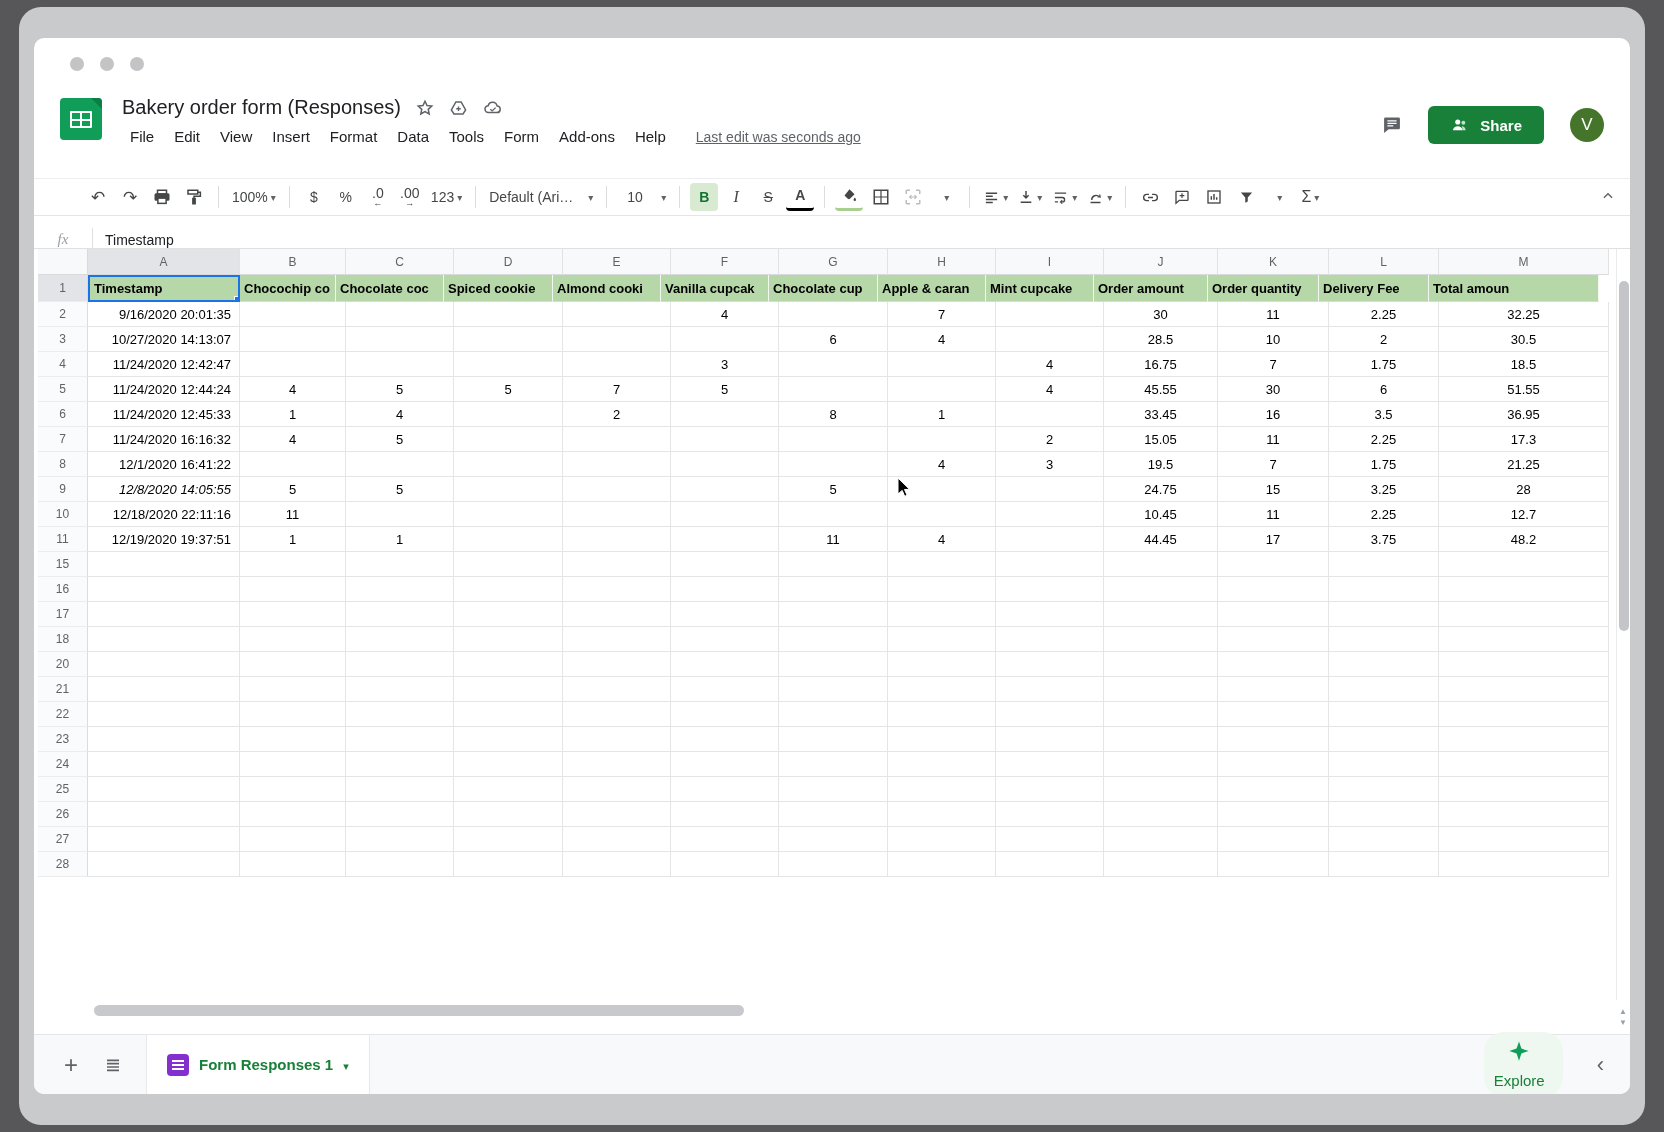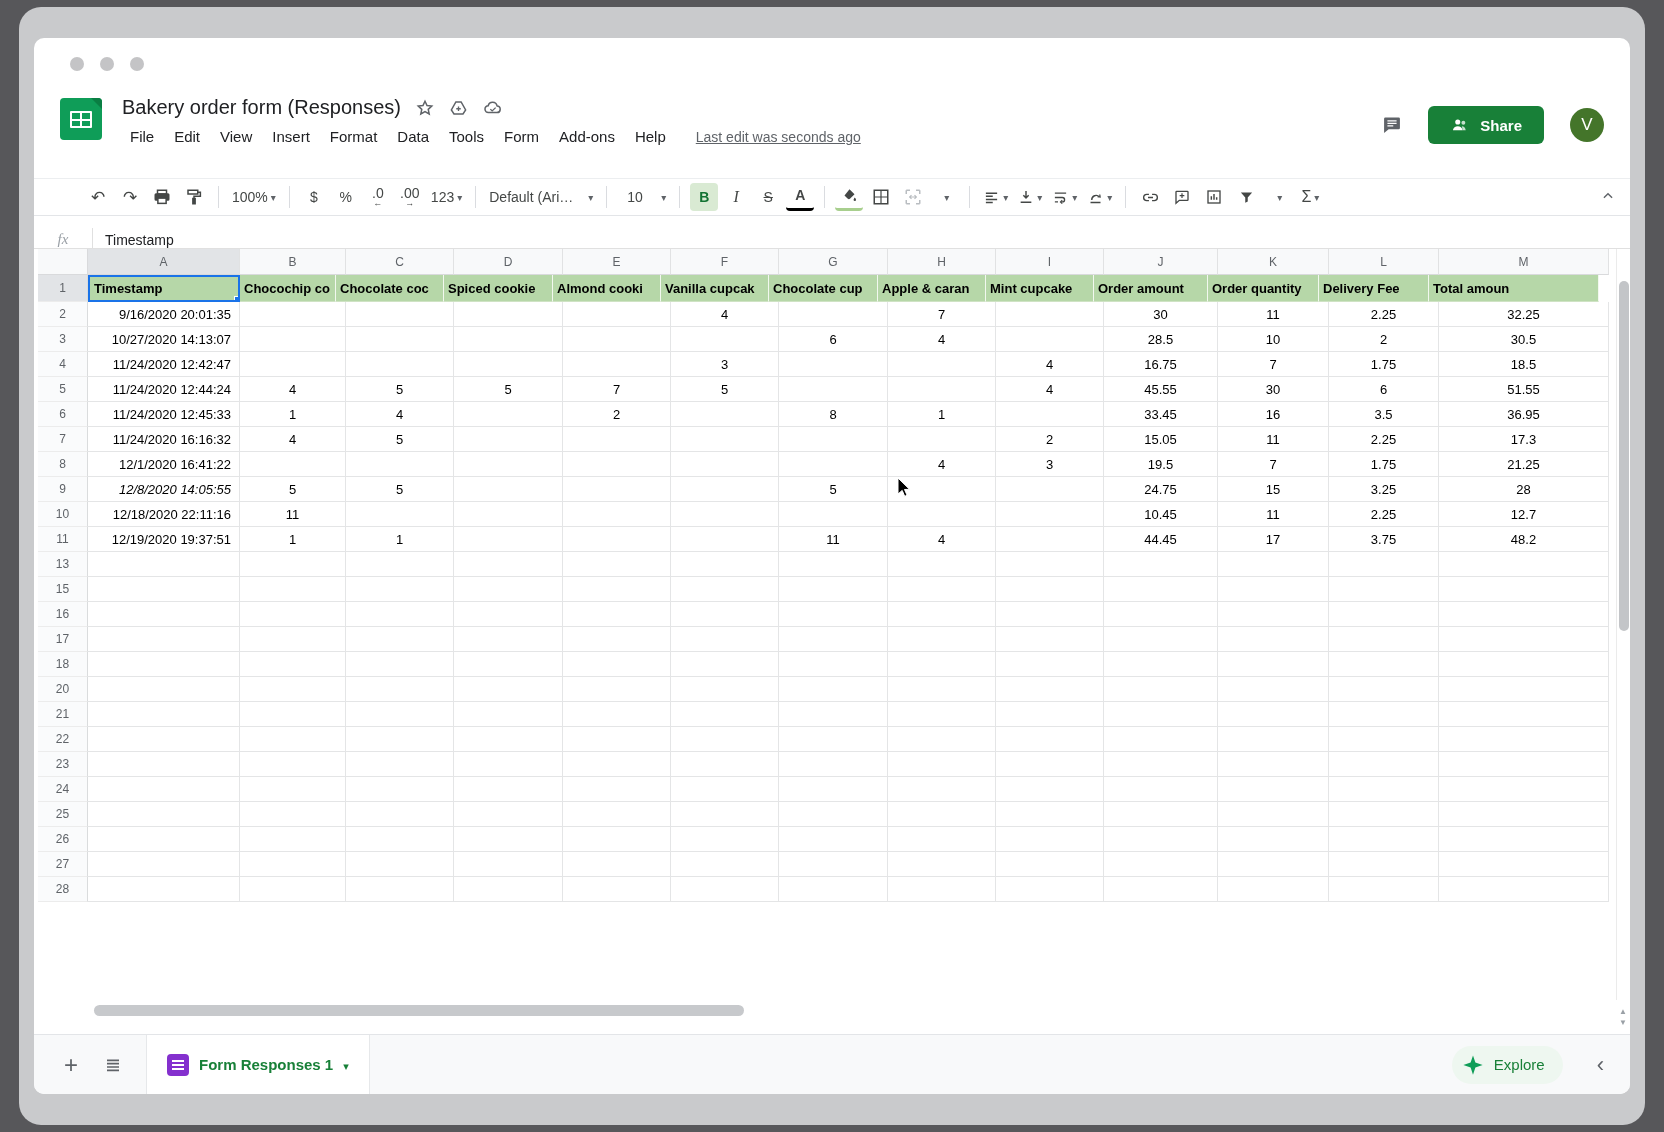--- a/index.html
+++ b/index.html
@@ -113,21 +113,21 @@
   .formico { width:22px; height:22px; background:#8430ce; border-radius:4px; position:relative; }
   .formico::after { content:""; position:absolute; left:5px; top:6px; width:12px; height:10px;
                     background:
                      linear-gradient(#fff,#fff) 0 0 /12px 2px no-repeat,
                      linear-gradient(#fff,#fff) 0 4px/12px 2px no-repeat,
                      linear-gradient(#fff,#fff) 0 8px/12px 2px no-repeat; }
   .tabname { color:#188038; font-size:15px; font-weight:bold; }
   .tabcaret::after { content:"▾"; color:#188038; font-size:11px; }
   .bb-right { margin-left:auto; display:flex; align-items:center; gap:34px; padding-right:26px; }
   .explore { display:flex; align-items:center; gap:10px; background:#eef7f0; border-radius:20px;
-             padding:8px 18px 8px 10px; }
+             padding:8px 18px 8px 10px;flex-direction:column; }
   .explore span { color:#188038; font-size:15px; }
   .bchev::after { content:"‹"; font-size:22px; color:#5f6368; }
 
   .cursor { position:absolute; left:897px; top:477px; z-index:50; }
 </style>
 </head>
 <body>
 
 <div class="frame">
   <div class="window">
@@ -523,36 +523,20 @@
               <div class="cell num" style="width: 108px;"></div>
               <div class="cell num" style="width: 109px;">11</div>
               <div class="cell num" style="width: 108px;">4</div>
               <div class="cell num" style="width: 108px;"></div>
               <div class="cell num" style="width: 114px;">44.45</div>
               <div class="cell num" style="width: 111px;">17</div>
               <div class="cell num" style="width: 110px;">3.75</div>
               <div class="cell num" style="width: 170px;">48.2</div>
             </div>
             <div class="row">
-              <div class="rownum">13</div>
-              <div class="cell date" style="width: 152px;"></div>
-              <div class="cell num" style="width: 106px;"></div>
-              <div class="cell num" style="width: 108px;"></div>
-              <div class="cell num" style="width: 109px;"></div>
-              <div class="cell num" style="width: 108px;"></div>
-              <div class="cell num" style="width: 108px;"></div>
-              <div class="cell num" style="width: 109px;"></div>
-              <div class="cell num" style="width: 108px;"></div>
-              <div class="cell num" style="width: 108px;"></div>
-              <div class="cell num" style="width: 114px;"></div>
-              <div class="cell num" style="width: 111px;"></div>
-              <div class="cell num" style="width: 110px;"></div>
-              <div class="cell num" style="width: 170px;"></div>
-            </div>
-            <div class="row">
               <div class="rownum">15</div>
               <div class="cell date" style="width: 152px;"></div>
               <div class="cell num" style="width: 106px;"></div>
               <div class="cell num" style="width: 108px;"></div>
               <div class="cell num" style="width: 109px;"></div>
               <div class="cell num" style="width: 108px;"></div>
               <div class="cell num" style="width: 108px;"></div>
               <div class="cell num" style="width: 109px;"></div>
               <div class="cell num" style="width: 108px;"></div>
               <div class="cell num" style="width: 108px;"></div>

